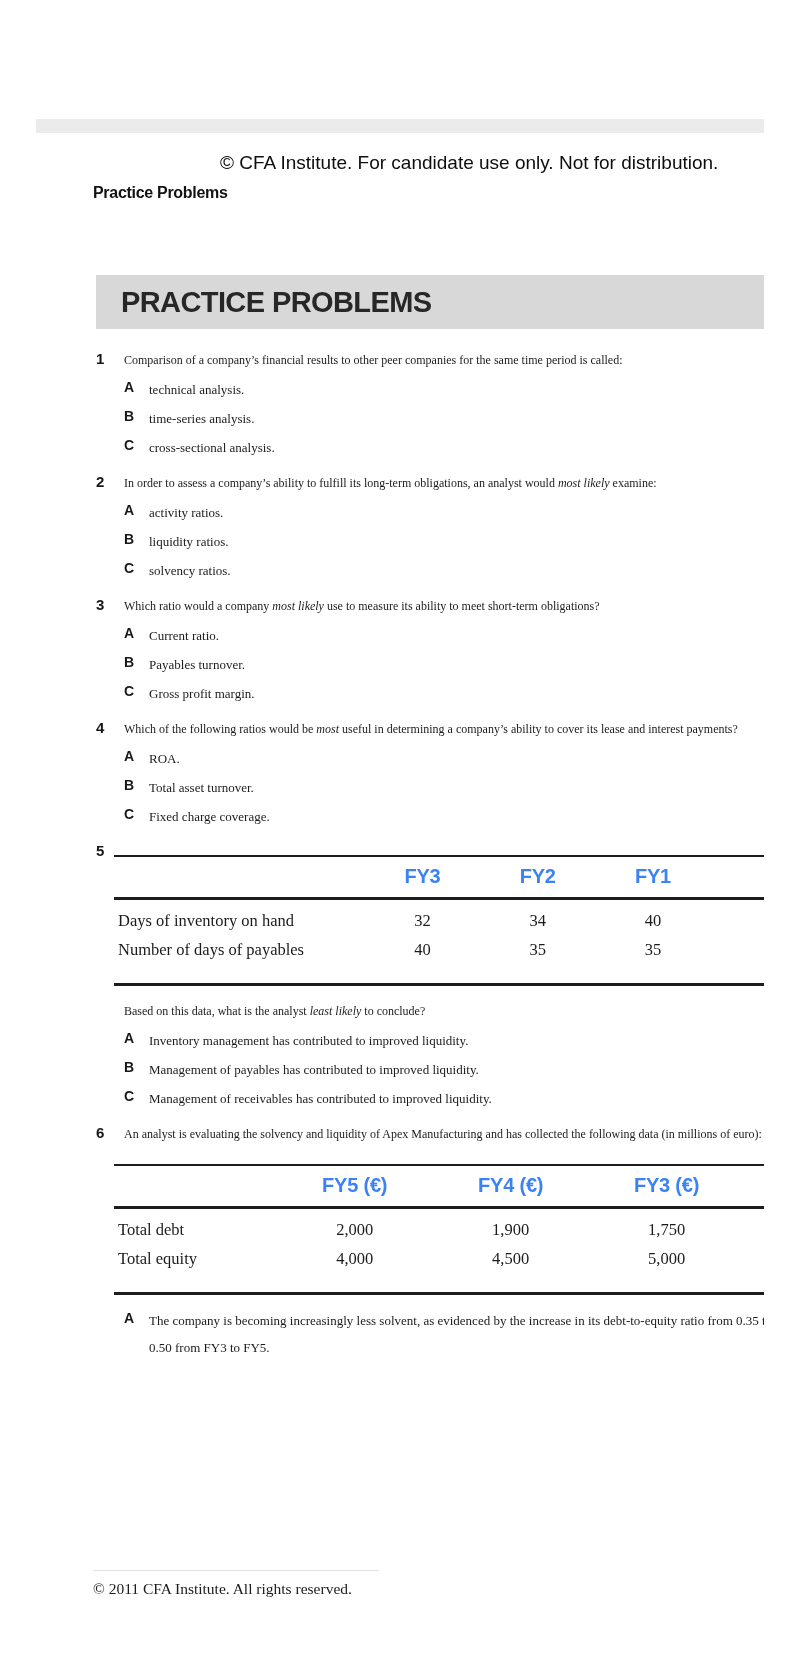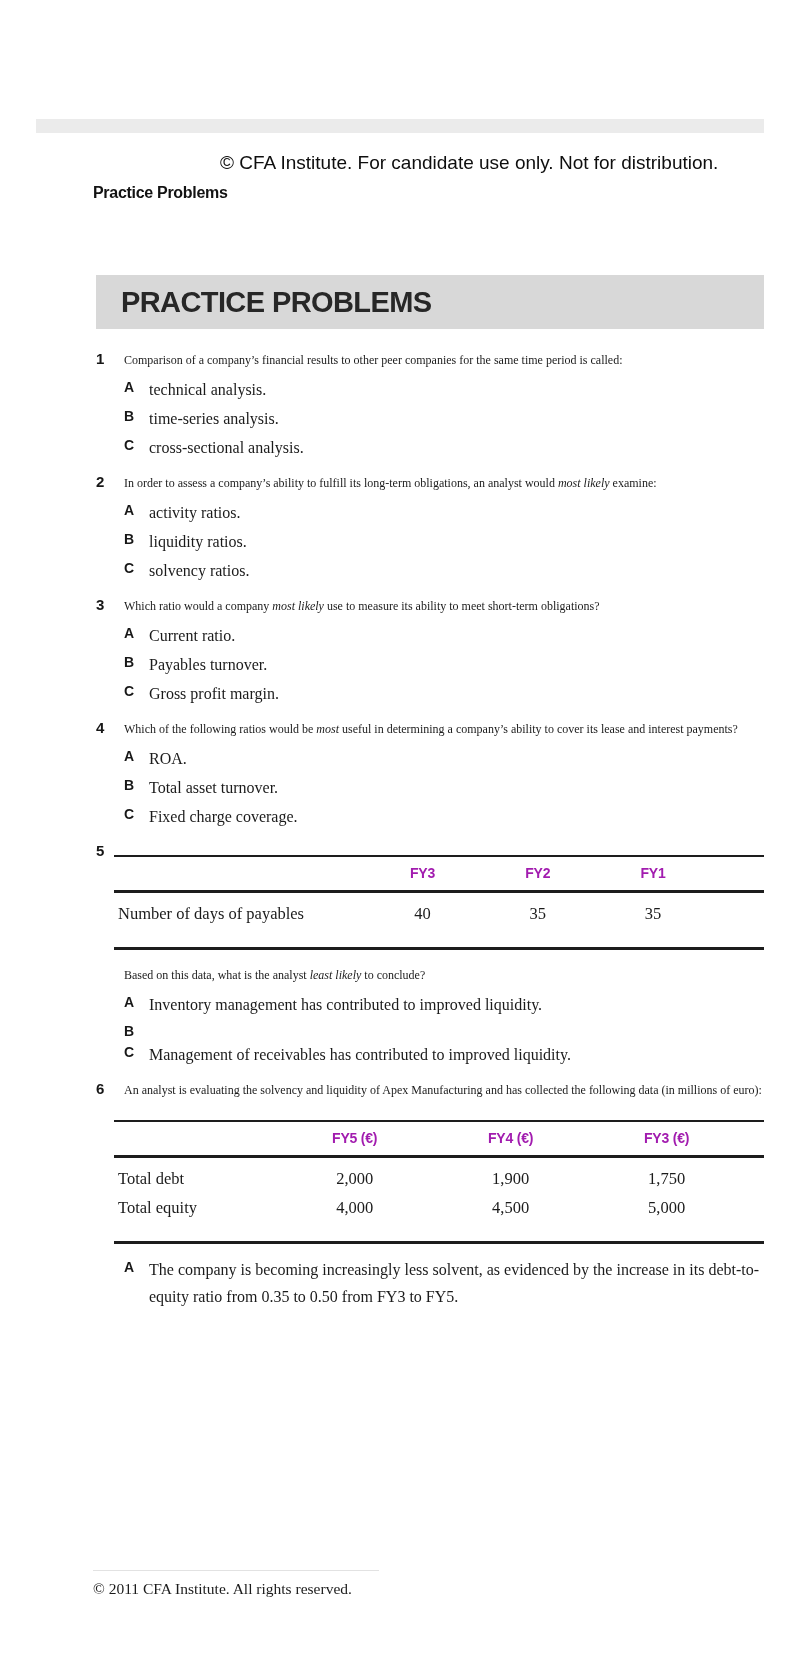--- a/index.html
+++ b/index.html
@@ -33,31 +33,31 @@
     font-size:15px; letter-spacing:-0.3px; padding-top:3px; color:#171717;
   }
   .qbody { flex:1; min-width:0; }
   .qtext, .post-text { margin:0; font-size:12px; line-height:27px; }
   .post-text { margin-top:8px; }
   .opt { display:flex; margin-top:2px; }
   .olet {
     width:25px; flex:none; font-family:"Liberation Sans", sans-serif; font-weight:bold;
     font-size:14px; letter-spacing:-0.3px; padding-top:3px; color:#171717;
   }
-  .otext { font-size:16px; line-height:27px; }
+  .otext { font-size:13px; line-height:27px; }
   i.em { font-style:italic; }
   .dtable {
     border-collapse:collapse; table-layout:fixed; width:678px;
     margin:16px 0 12px -10px;
     border-top:2px solid #1d1d1d; border-bottom:3px solid #1d1d1d;
   }
   .dtable th {
-    font-family:"Liberation Sans", sans-serif; font-weight:bold; font-size:14px;
+    font-family:"Liberation Sans", sans-serif; font-weight:bold; font-size:20px;
     letter-spacing:-0.2px; text-align:center; padding:8px 0 9px;
-    border-bottom:3px solid #1d1d1d; color:#a21caf;
+    border-bottom:3px solid #1d1d1d; color:#3b82f6;
   }
   .dtable th.lbl, .dtable td.lbl { text-align:left; padding-left:4px; }
   .dtable td { font-size:16.5px; text-align:center; padding:5px 0 4px; color:#1b1b1b; }
   .dtable tbody tr:first-child td { padding-top:11px; }
   .dtable tbody tr:last-child td { padding-bottom:23px; }
   .footer-rule { position:absolute; top:1553px; left:57px; width:286px; border-top:1px solid #e2e2e2; }
   .footer { position:absolute; top:1563px; left:57px; font-size:15.5px; color:#1b1b1b; }
   .bottom-bar { position:absolute; left:0; bottom:0; width:800px; height:13px; background:#f1f1f1; }
 </style>
 </head>
@@ -169,36 +169,44 @@
             <tr>
               <th class="lbl"></th>
               <th>FY3</th>
               <th>FY2</th>
               <th>FY1</th>
               <th></th>
             </tr>
           </thead>
           <tbody>
             <tr>
+              <td class="lbl">Days of inventory on hand</td>
+              <td>32</td>
+              <td>34</td>
+              <td>40</td>
+              <td></td>
+            </tr>
+            <tr>
               <td class="lbl">Number of days of payables</td>
               <td>40</td>
               <td>35</td>
               <td>35</td>
               <td></td>
             </tr>
           </tbody>
         </table>
 
         <p class="post-text"><span>Based on this data, what is the analyst </span><i class="em">least likely</i><span> to conclude?</span></p>
         <div class="opt">
           <span class="olet">A</span>
           <span class="otext">Inventory management has contributed to improved liquidity.</span>
         </div>
         <div class="opt">
           <span class="olet">B</span>
+          <span class="otext">Management of payables has contributed to improved liquidity.</span>
         </div>
         <div class="opt">
           <span class="olet">C</span>
           <span class="otext">Management of receivables has contributed to improved liquidity.</span>
         </div>
       </div>
     </div>
 
     <div class="q">
       <div class="qnum">6</div>

